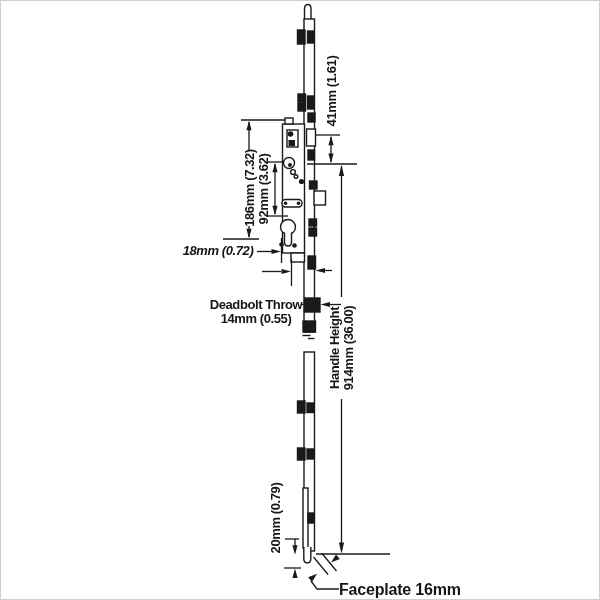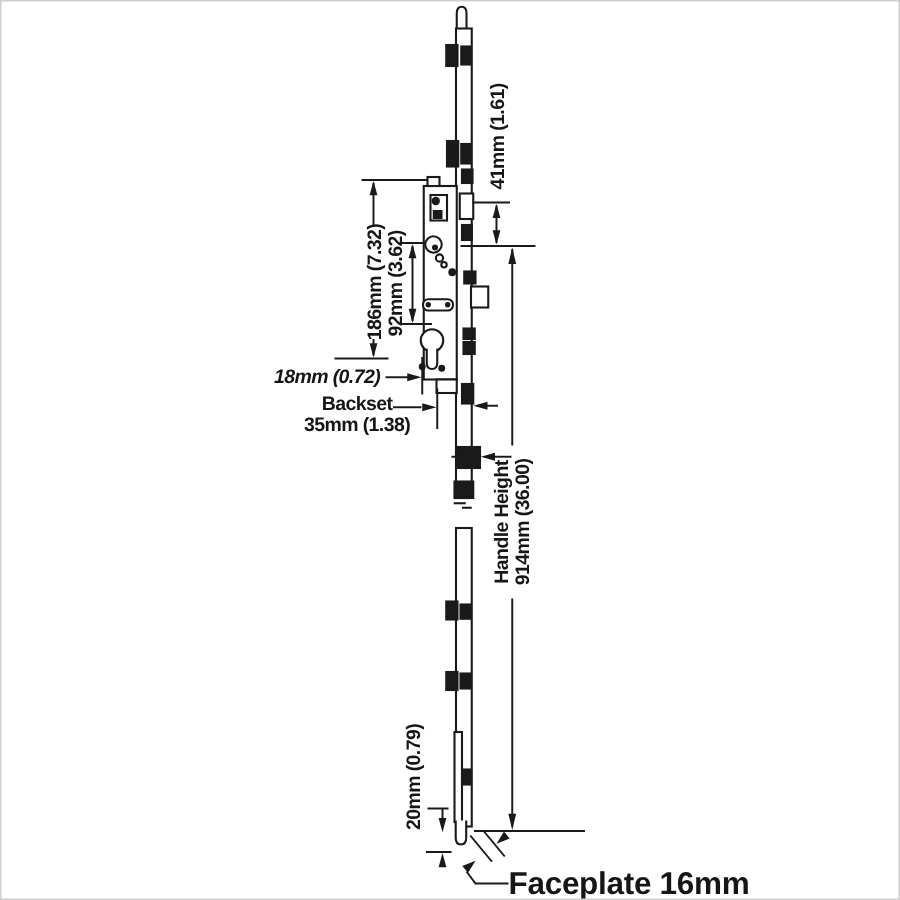--- a/index.html
+++ b/index.html
@@ -8,21 +8,21 @@
     border:1px solid #cfcfcf;box-sizing:border-box;overflow:hidden;
     font-family:"Liberation Sans", sans-serif;
   }
   #drawing{position:absolute;left:0;top:0;}
   .lbl{
     position:absolute;color:#161616;font-weight:700;font-size:13px;
     letter-spacing:-0.4px;line-height:13.5px;white-space:nowrap;text-align:center;
   }
   .lbl.center{transform:translate(-50%,-50%);}
   .lbl.vert{transform:translate(-50%,-50%) rotate(-90deg);}
-  .lbl.big{font-size:21px;letter-spacing:-0.2px;}
+  .lbl.big{font-size:16px;letter-spacing:-0.2px;}
 </style>
 </head>
 <body>
 
 <div id="canvas">
 
   <svg id="drawing" width="600" height="600" viewBox="0 0 600 600" fill="none" stroke="#1a1a1a" stroke-width="1.4">
 
     <g>
 
@@ -179,25 +179,25 @@
   </svg>
 
   <div class="lbl vert" style="left:331px;top:90px;">41mm (1.61)</div>
 
   <div class="lbl vert" style="left:249px;top:187px;">186mm (7.32)</div>
 
   <div class="lbl vert" style="left:263px;top:188px;">92mm (3.62)</div>
 
   <div class="lbl center" style="left:217px;top:250px;font-style:italic;">18mm (0.72)</div>
 
-  <div class="lbl center" style="left:237px;top:275px;">
-    <div>Backset</div>
-    <div>35mm (1.38)</div>
+
+  <div class="lbl center" style="left:255px;top:310px;">
+    <div>Deadbolt Throw</div>
+    <div>14mm (0.55)</div>
   </div>
-
 
   <div class="lbl vert" style="left:340px;top:347px;">
     <div>Handle Height</div>
     <div>914mm (36.00)</div>
   </div>
 
   <div class="lbl vert" style="left:275px;top:517px;">20mm (0.79)</div>
 
   <div class="lbl big" style="left:338px;top:582px;">Faceplate 16mm</div>
 

